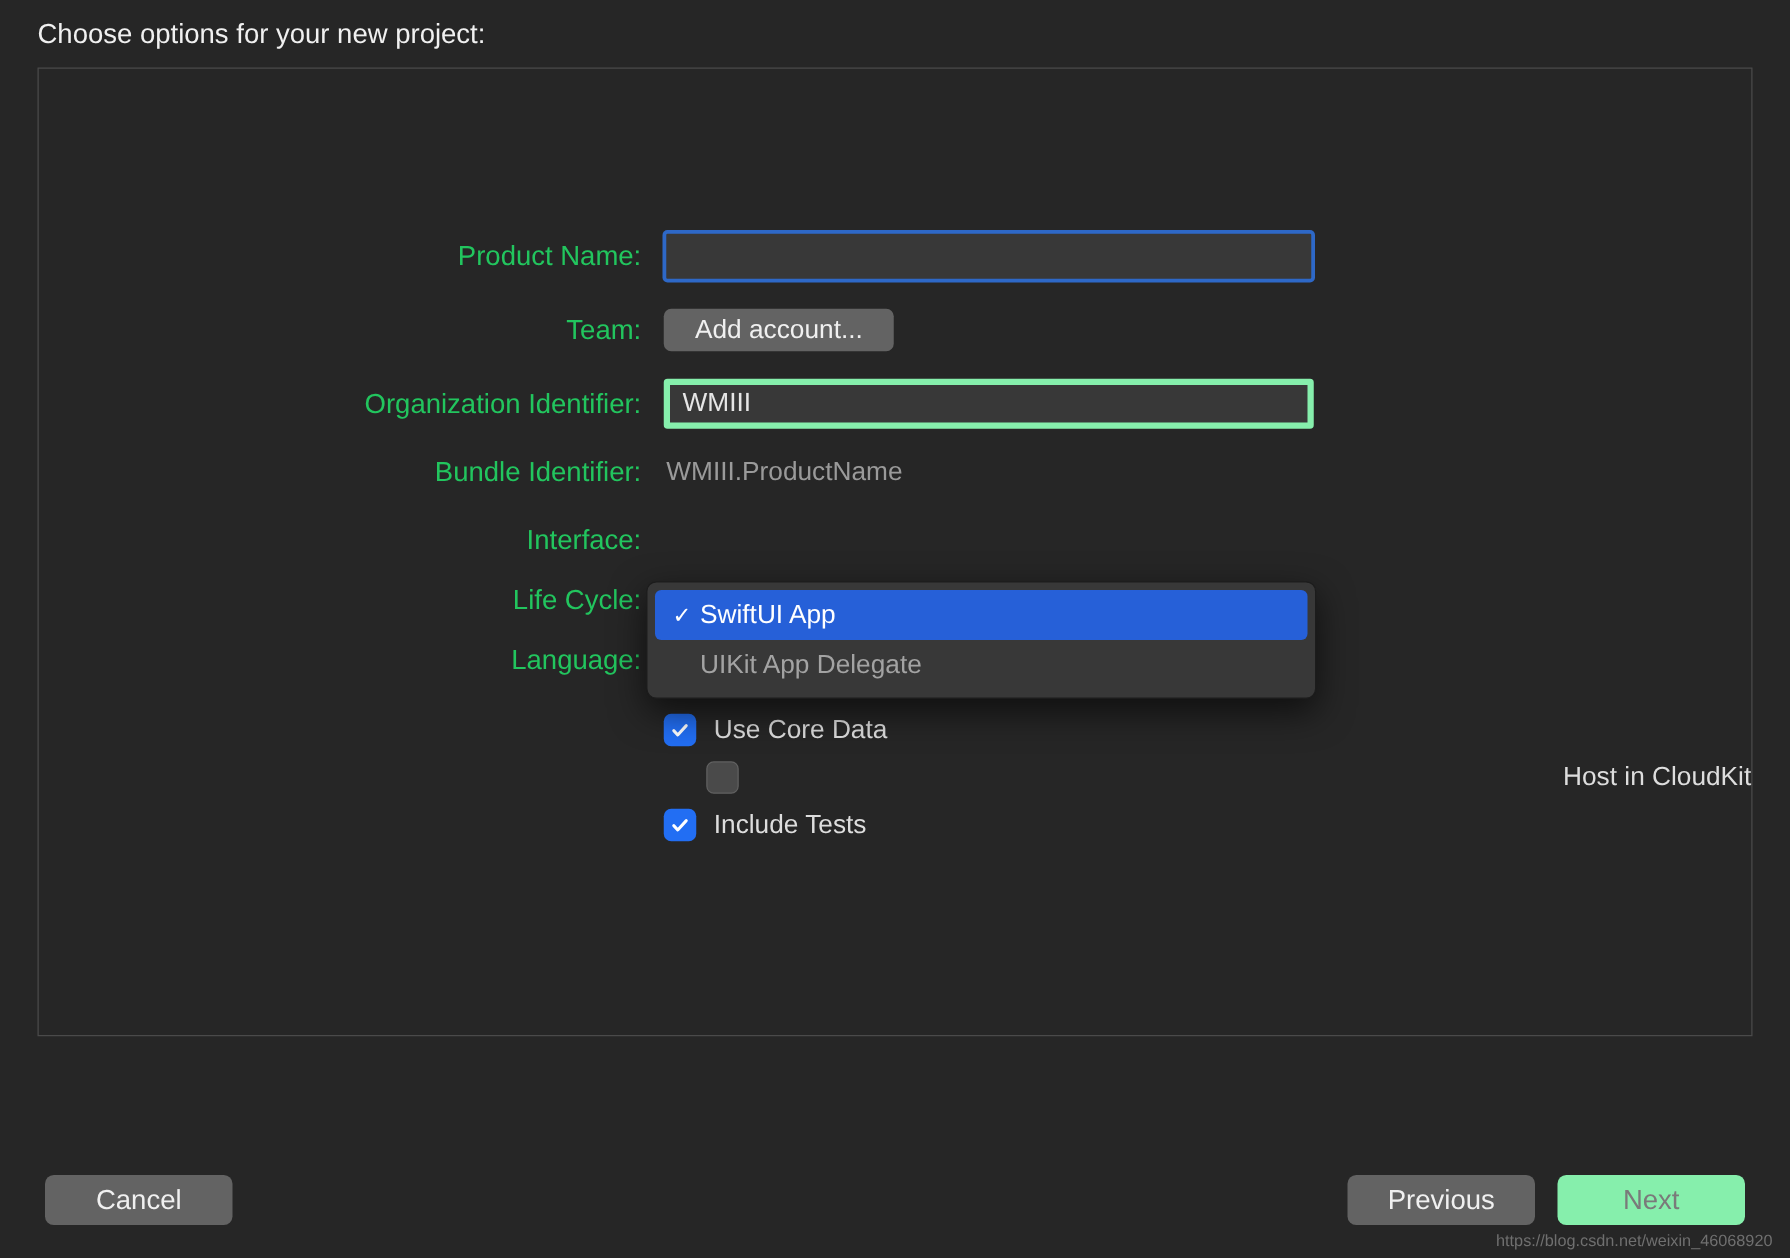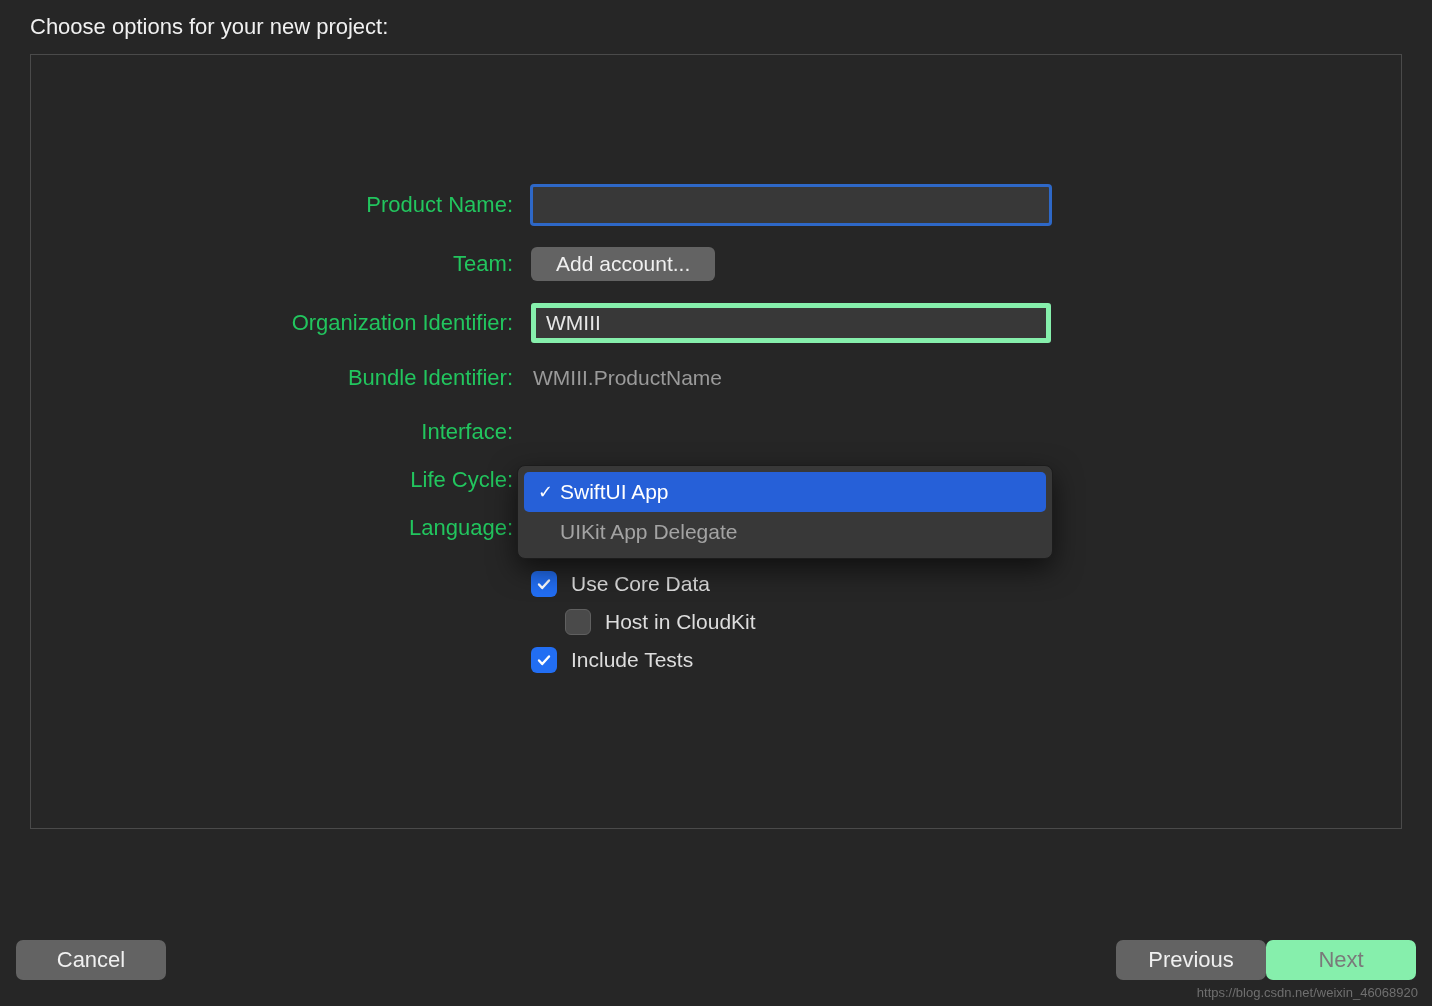--- a/index.html
+++ b/index.html
@@ -146,21 +146,21 @@
   }
 
   .checkbox-row {
     display: flex;
     align-items: center;
     margin-bottom: 12px;
     padding-left: 500px;
     font-size: 21px;
     color: #ddd;
   }
-  .checkbox-row.indent { padding-left: 534px; }
+  .checkbox-row.indent { padding-left: 534px; justify-content: space-between; }
   .cb {
     width: 26px;
     height: 26px;
     border-radius: 6px;
     margin-right: 14px;
     display: flex;
     align-items: center;
     justify-content: center;
   }
   .cb.checked {
@@ -171,33 +171,34 @@
     background: #4a4a4a;
     border: 1px solid #606060;
   }
   .cb svg { display: none; }
 
   .footer {
     position: absolute;
     left: 0; right: 0;
     bottom: 26px;
     display: flex;
-    padding: 0 16px;
+    padding: 0 36px;
   }
   .footer .spacer { flex: 1; }
   .foot-btn {
     height: 40px;
     min-width: 150px;
     padding: 0 26px;
     border: none;
     border-radius: 7px;
     font-size: 22px;
     background: #636363;
     color: #f0f0f0;
     cursor: pointer;
+    margin-left: 18px;
   }
   .foot-btn.cancel { margin-left: 0; }
   .foot-btn.disabled {
     background: #86efac;
     color: #7a7a7a;
     cursor: default;
   }
   .watermark {
     position: absolute;
     right: 14px;

